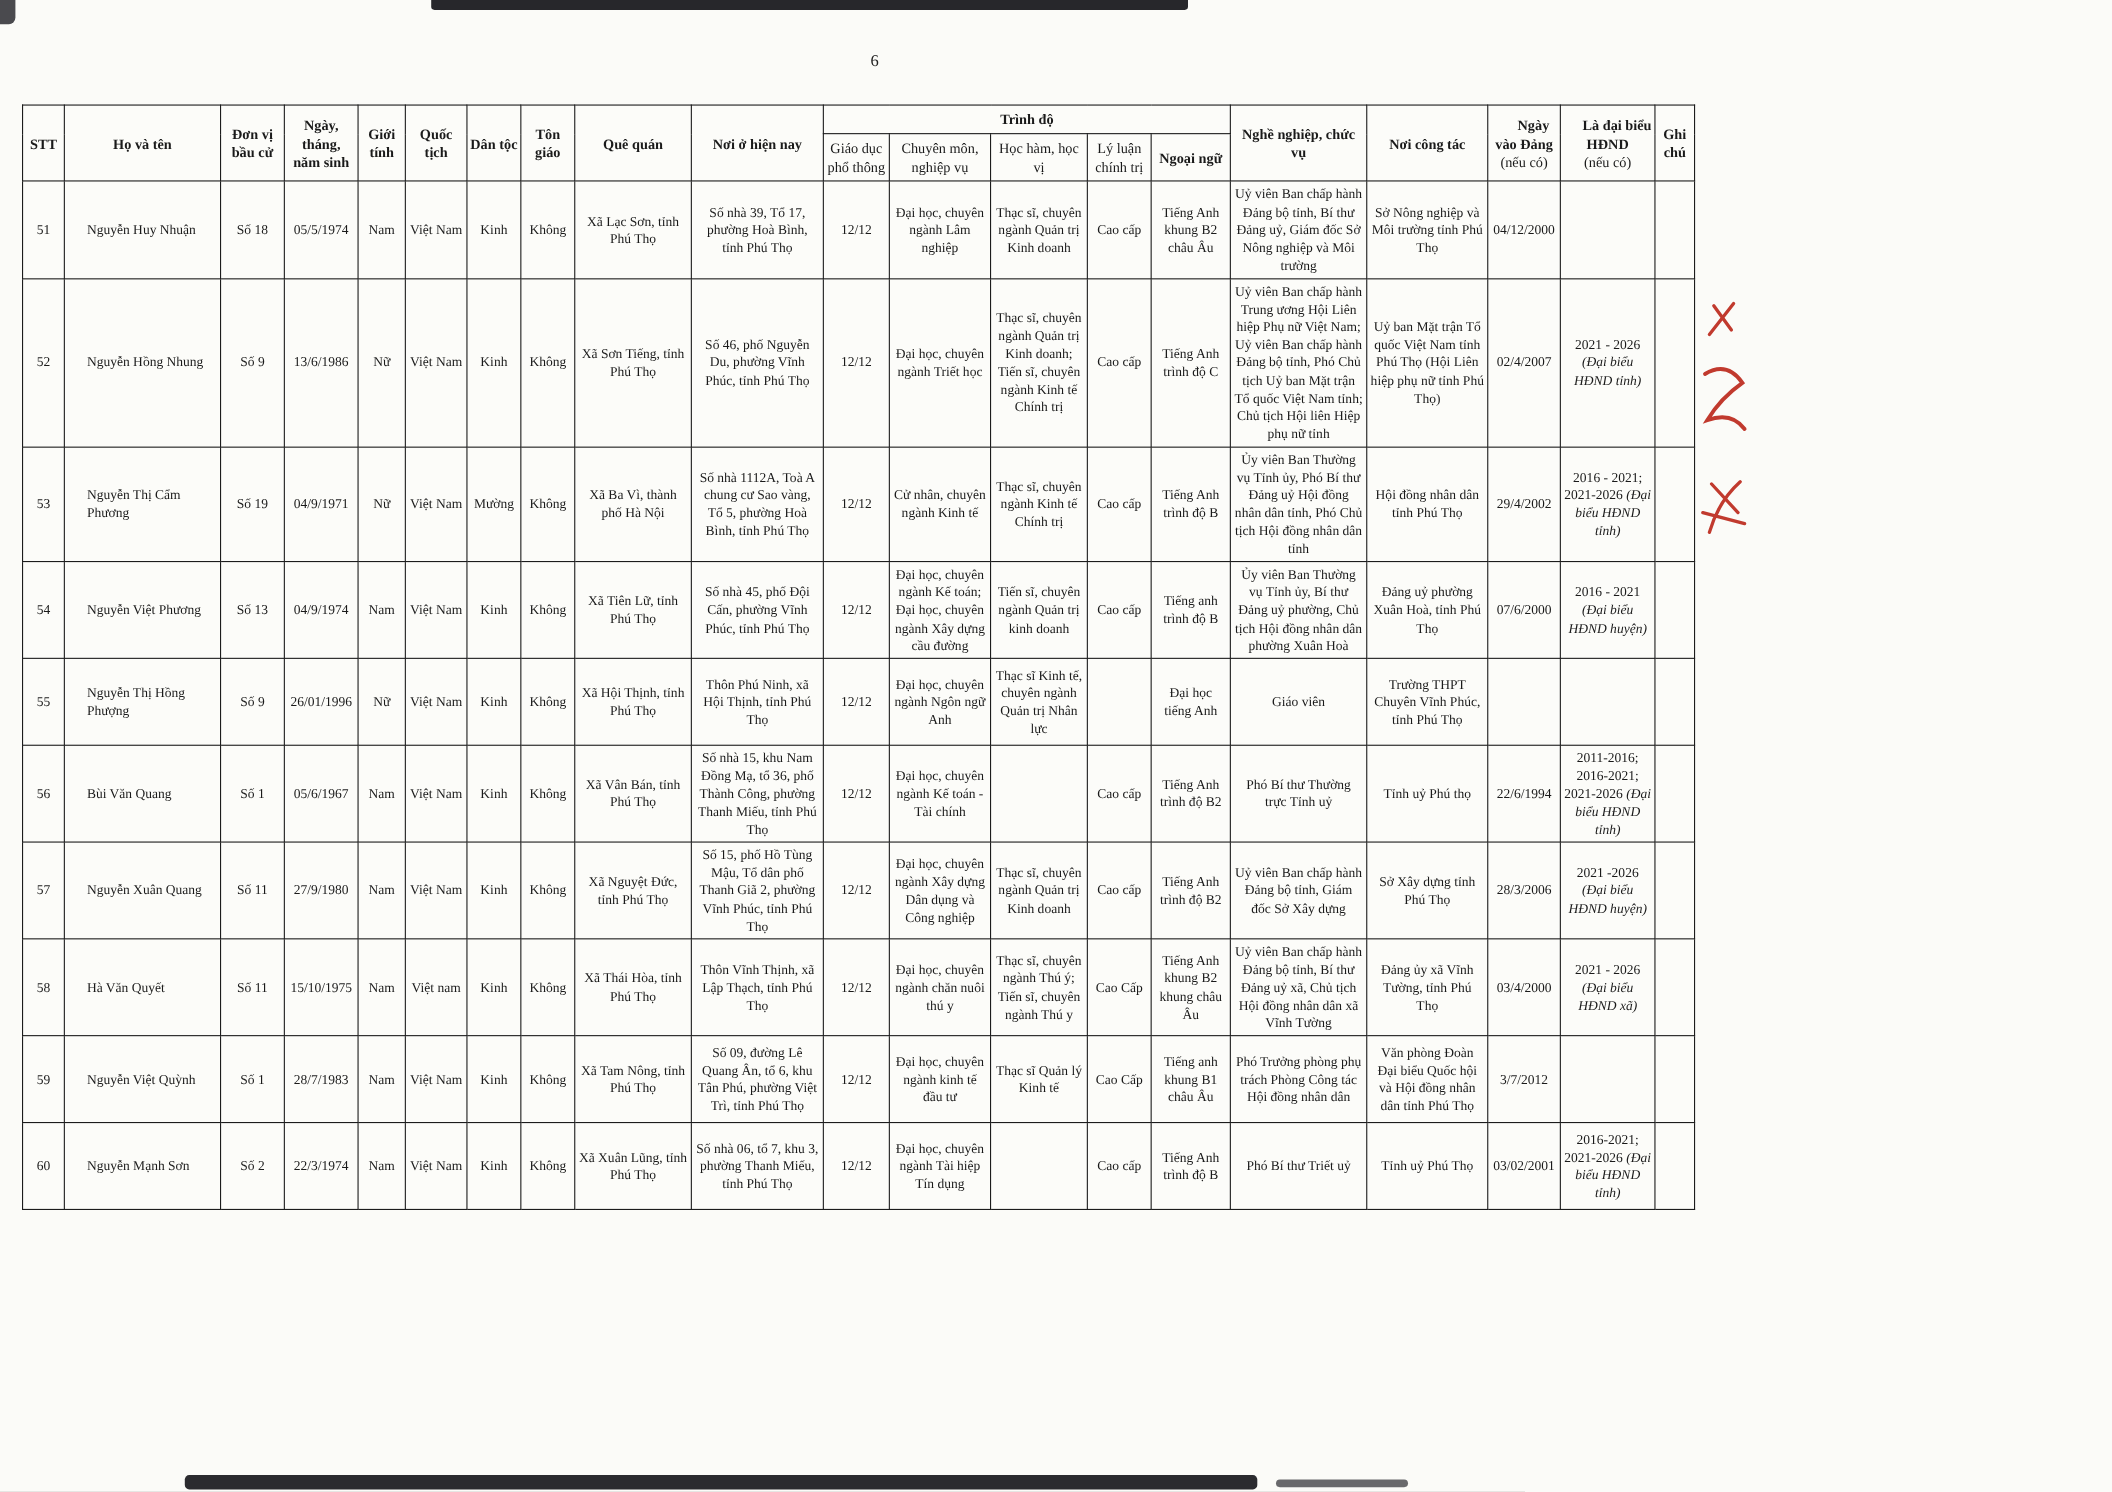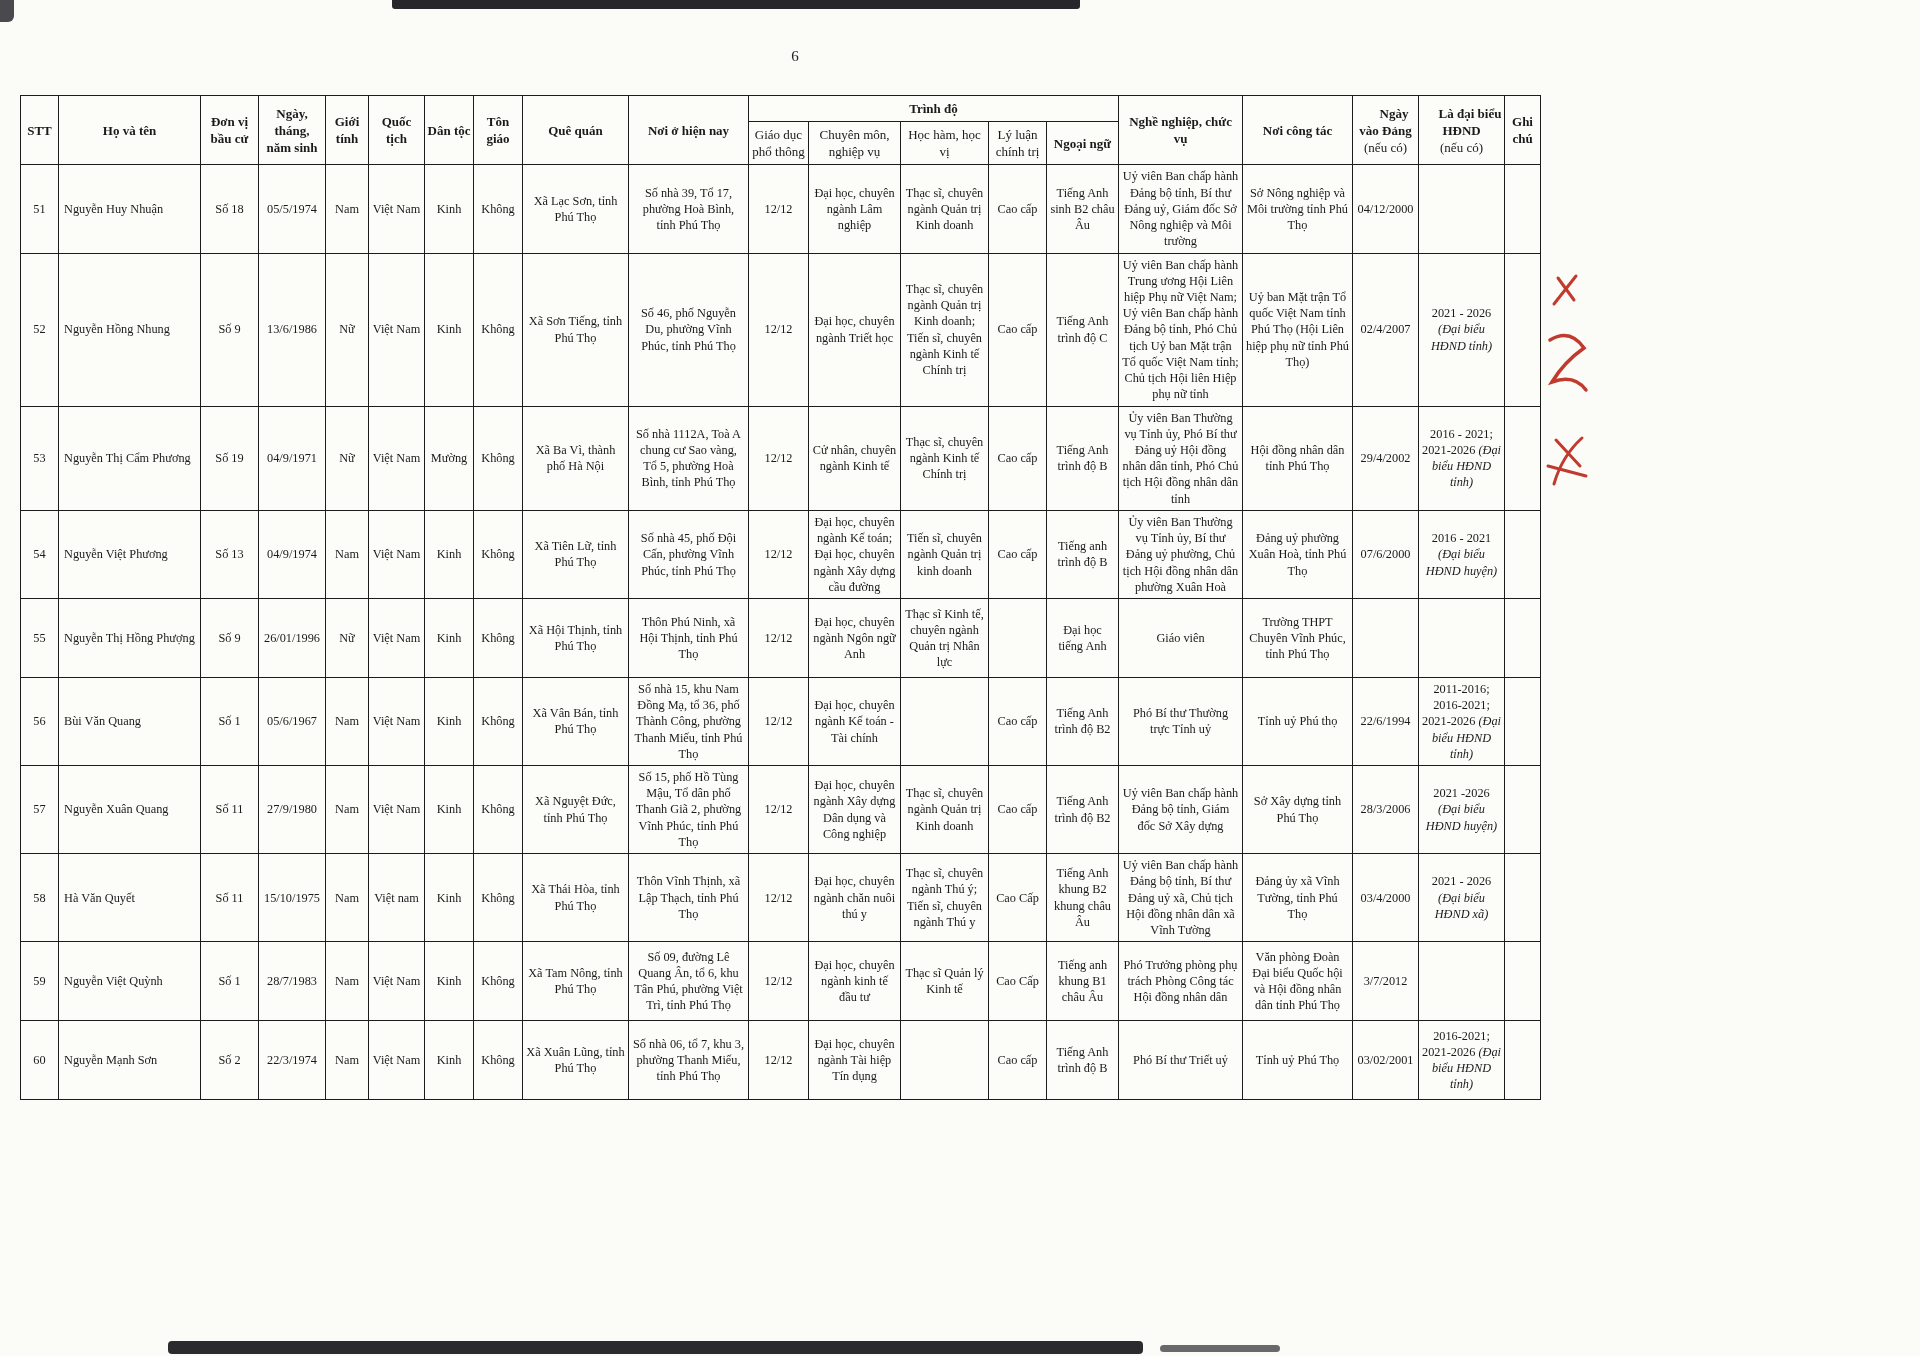--- a/index.html
+++ b/index.html
@@ -29,21 +29,21 @@
     vertical-align:middle;
     font-size:12.3px;
     line-height:1.32;
     word-wrap:break-word;
   }
   table.roster th{
     font-weight:bold;
     font-size:13px;
     padding:4px 2px;
   }
-  table.roster td.left{text-align:left;padding-left:5px;}
+  table.roster td.left{text-align:left;padding-left:20px;}
   table.roster tbody tr{min-height:60px;}
   table.roster tbody td{height:72px;}
   .sub{font-weight:bold;margin-left:17px;}
   .artifact-top-main{
     position:absolute;top:0;left:392px;width:688px;height:9px;
     background:#16161a;border-radius:0 0 3px 3px;opacity:.92;
     box-shadow:210px 0 0 0 rgba(22,22,26,.0);
   }
   .artifact-top-left{
     position:absolute;top:0;left:0;width:14px;height:22px;
@@ -134,21 +134,21 @@
           <td>Nam</td>
           <td>Việt Nam</td>
           <td>Kinh</td>
           <td>Không</td>
           <td>Xã Lạc Sơn, tỉnh Phú Thọ</td>
           <td>Số nhà 39, Tổ 17, phường Hoà Bình, tỉnh Phú Thọ</td>
           <td>12/12</td>
           <td>Đại học, chuyên ngành Lâm nghiệp</td>
           <td>Thạc sĩ, chuyên ngành Quản trị Kinh doanh</td>
           <td>Cao cấp</td>
-          <td>Tiếng Anh sinh B2 châu Âu</td>
+          <td>Tiếng Anh khung B2 châu Âu</td>
           <td>Uỷ viên Ban chấp hành Đảng bộ tỉnh, Bí thư Đảng uỷ, Giám đốc Sở Nông nghiệp và Môi trường</td>
           <td>Sở Nông nghiệp và Môi trường tỉnh Phú Thọ</td>
           <td>04/12/2000</td>
           <td></td>
           <td></td>
         </tr>
         <tr>
           <td>52</td>
           <td class="left">Nguyễn Hồng Nhung</td>
           <td>Số 9</td>

